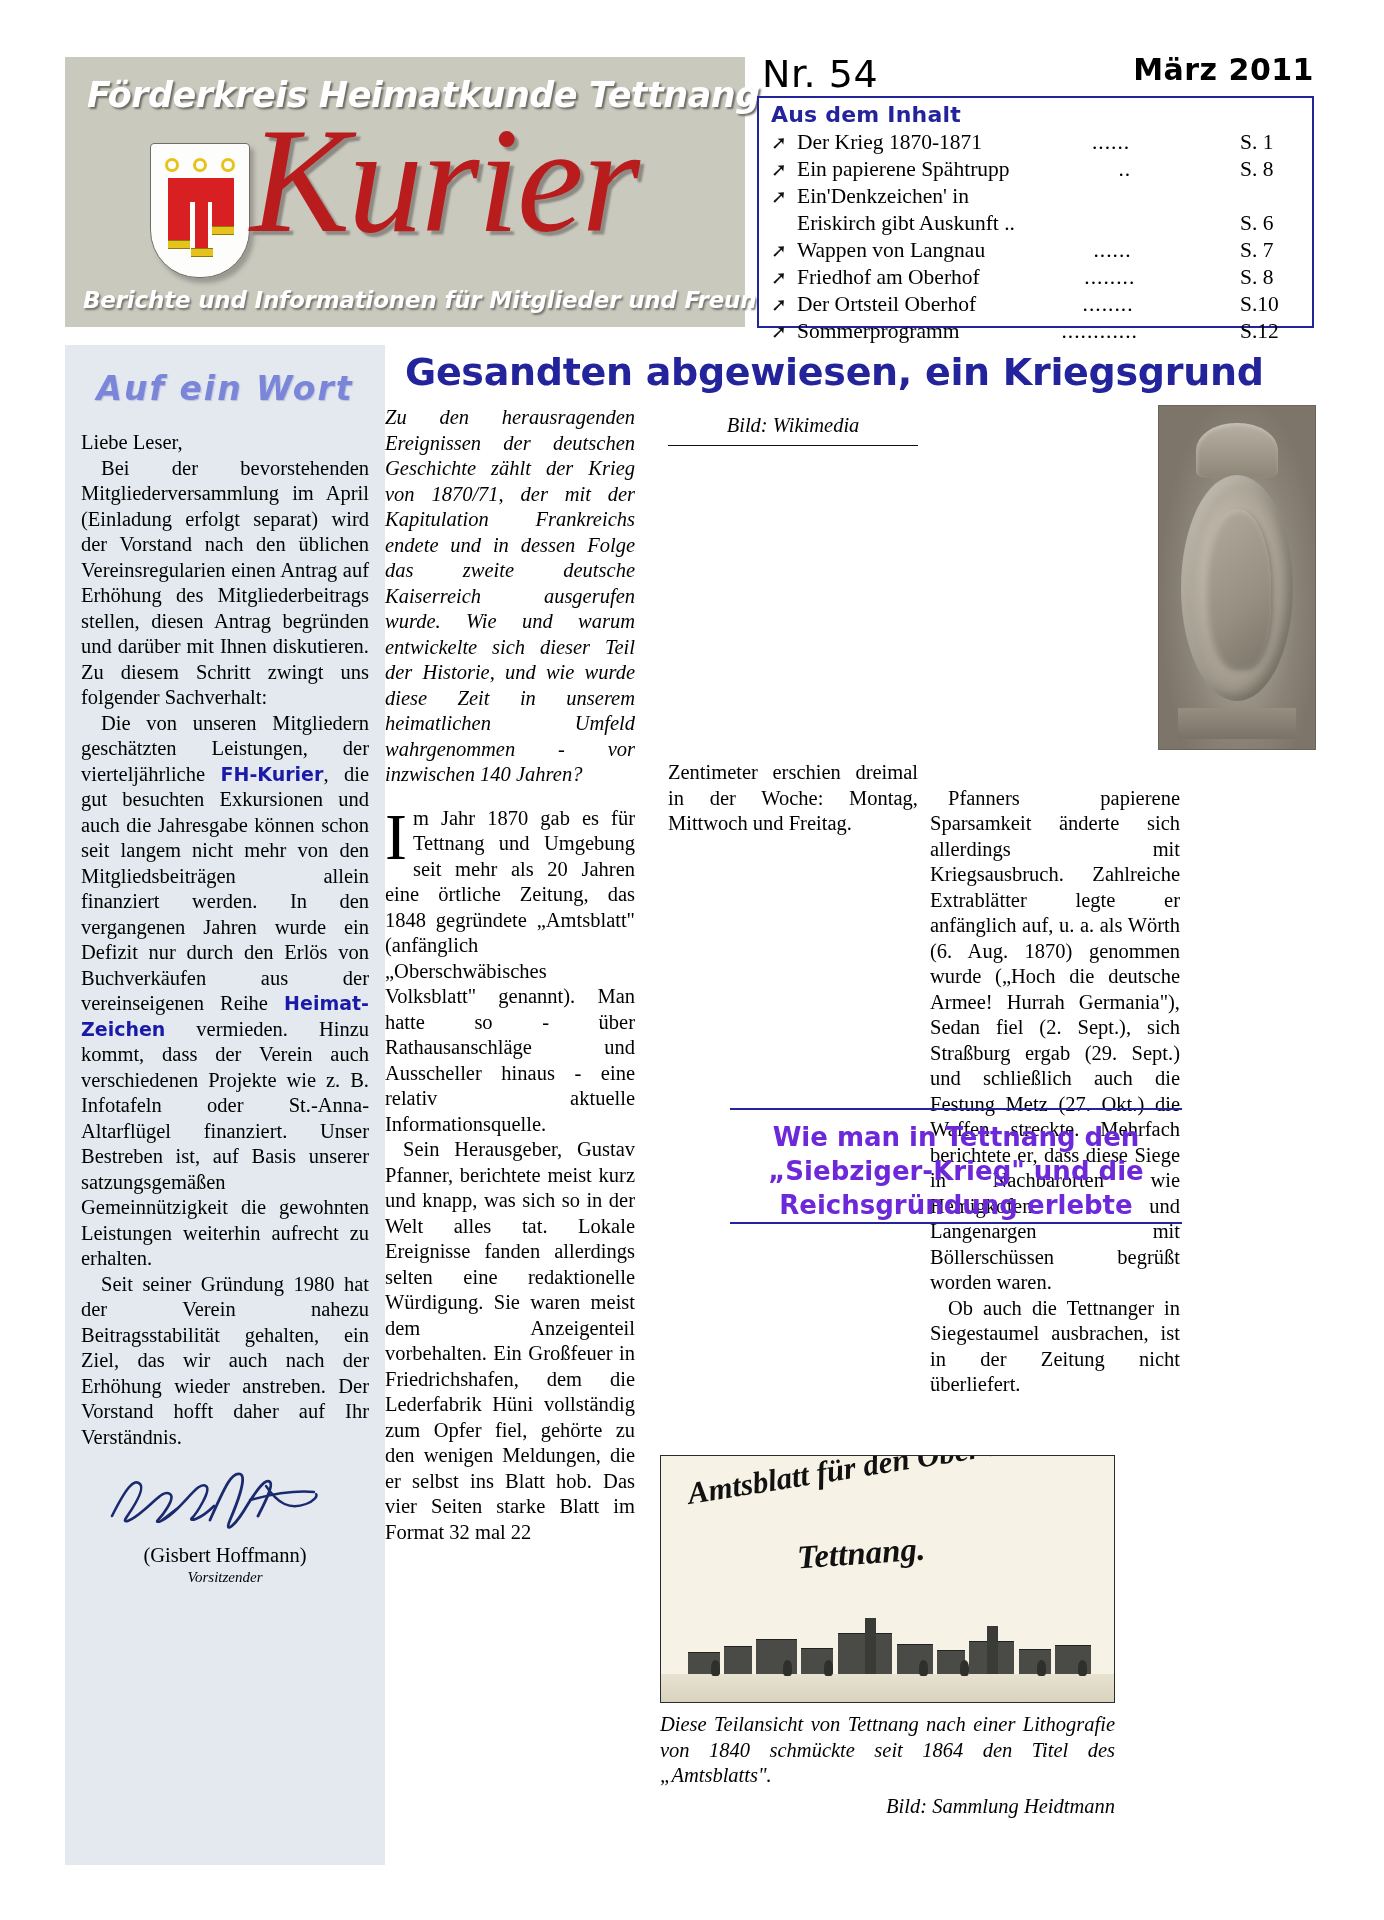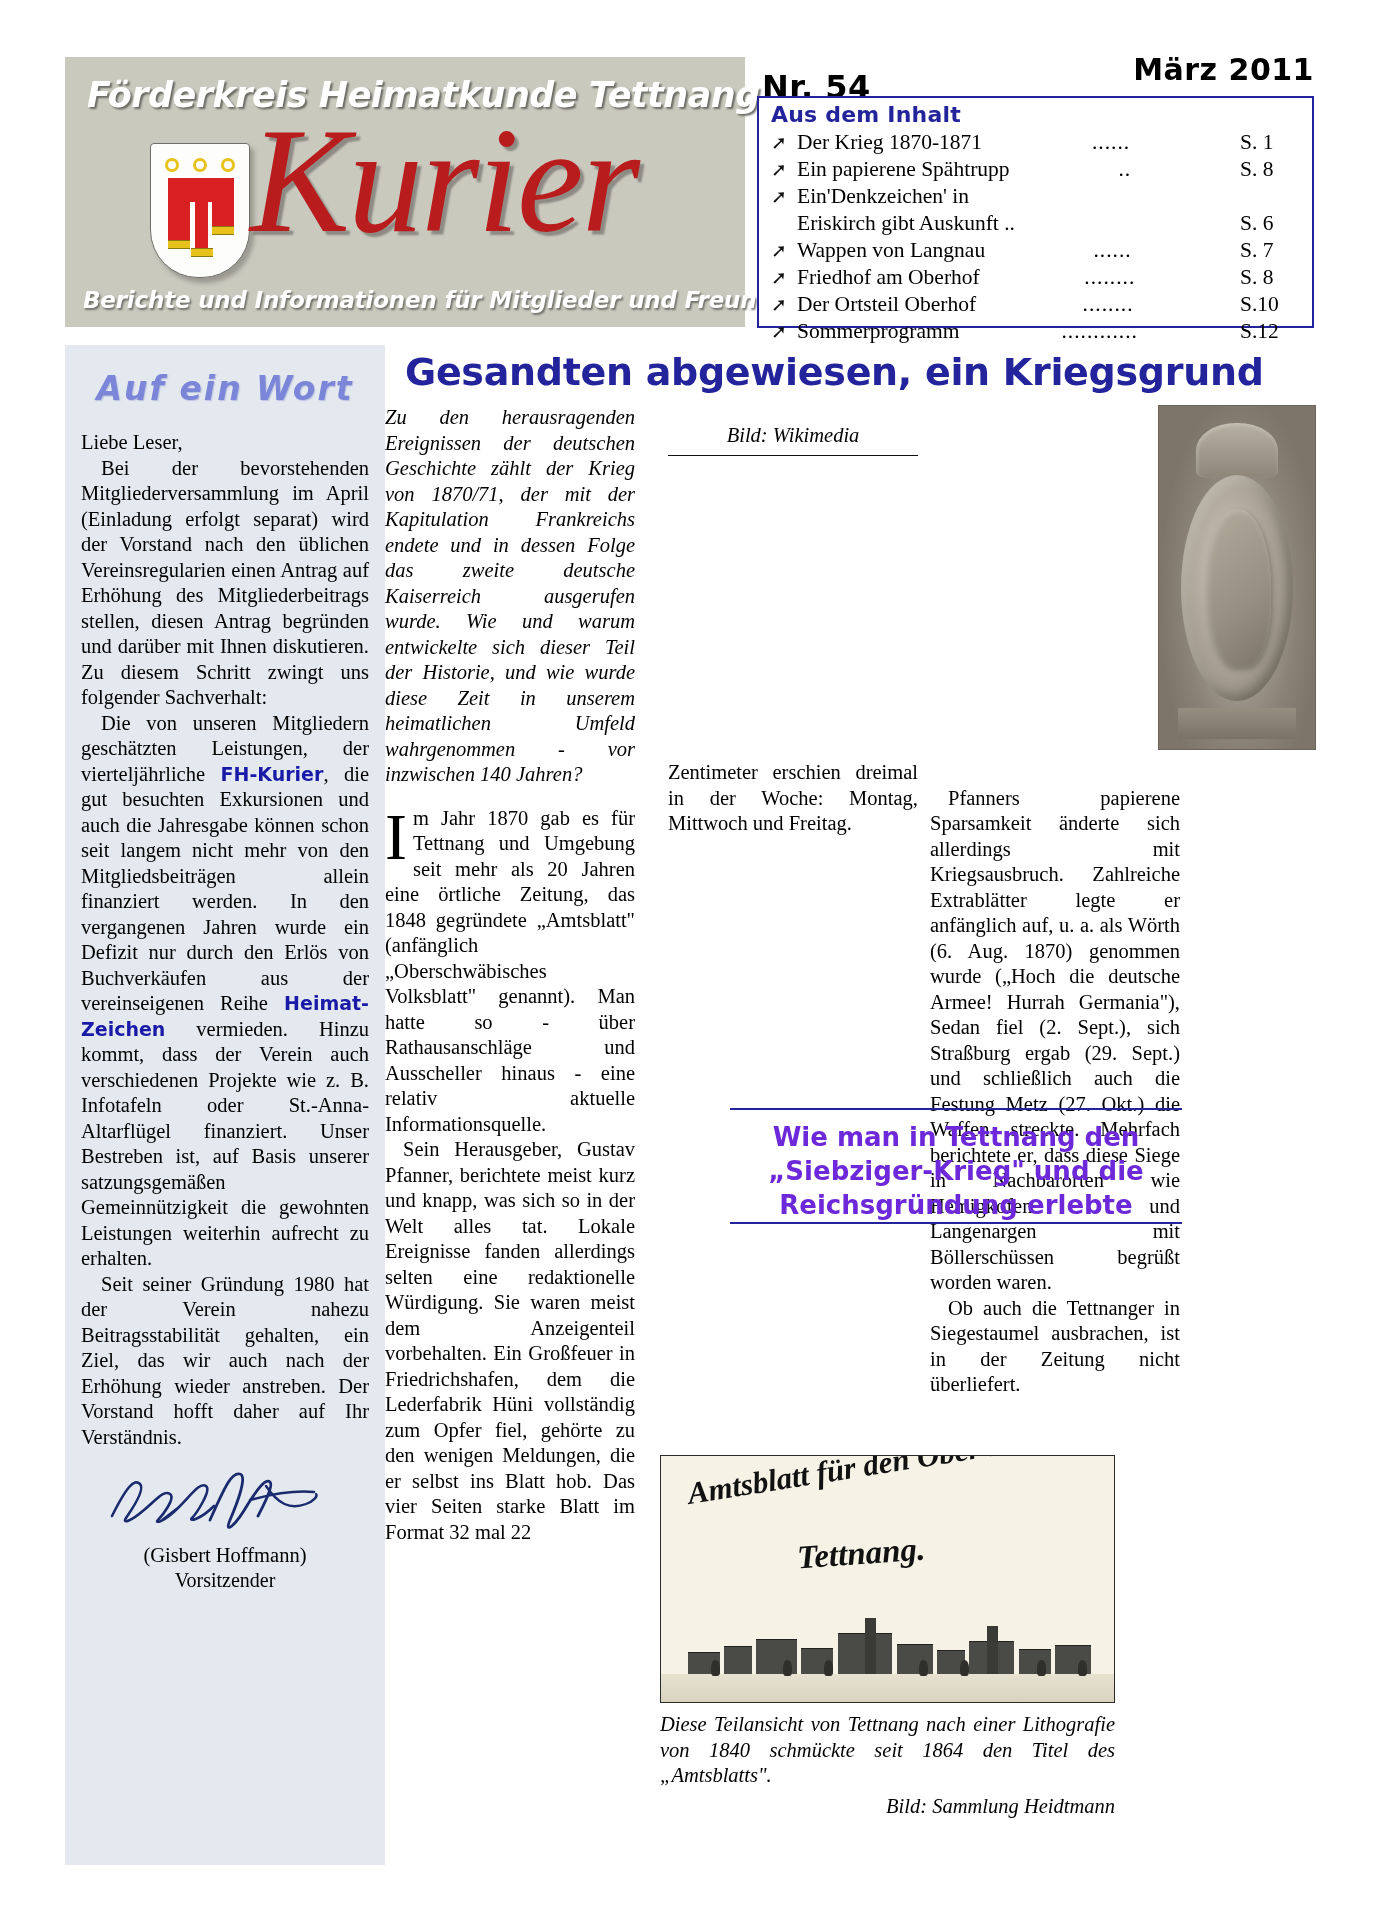--- a/index.html
+++ b/index.html
@@ -69,23 +69,23 @@
   .coa-legL { position:absolute; left:17px; top:34px; width:22px; height:62px; background:#d81f21; }
   .coa-legM { position:absolute; left:44px; top:48px; width:13px; height:56px; background:#d81f21; }
   .coa-legR { position:absolute; left:61px; top:34px; width:22px; height:48px; background:#d81f21; }
   .coa-foot {
     position:absolute; height:9px; background:#e8c21c;
     border-top:1px solid #8a7a10; border-bottom:1px solid #8a7a10;
   }
 
   
   .issue-no {
-    position:absolute; left:762px; top:68px;
-    font-family:"DejaVu Sans", sans-serif;
-    font-weight:bold; font-size:32px; letter-spacing:0.5px;
+    position:absolute; left:762px; top:52px;
+    font-family:"DejaVu Sans", sans-serif;
+    font-weight:normal; font-size:38px; letter-spacing:0.5px;
   }
   .issue-date {
     position:absolute; right:70px; top:52px;
     font-family:"DejaVu Sans", sans-serif;
     font-weight:bold; font-size:30px; letter-spacing:0.5px;
   }
 
   
   .toc {
     position:absolute; left:757px; top:96px;
@@ -127,21 +127,21 @@
   }
   .sidebar p {
     margin:0; font-size:20.5px; line-height:25.5px;
     text-align:justify; text-justify:inter-word;
     hyphens:auto;
   }
   .sidebar p.ind { text-indent:20px; }
   .hl { color:#1a1aa8; font-weight:bold; font-family:"DejaVu Sans", sans-serif; font-size:19px; }
   .sig-wrap { text-align:center; margin-top:14px; }
   .sig-name { font-size:20.5px; margin-top:4px; }
-  .sig-role { font-size:20px; margin-top:2px; }
+  .sig-role { font-size:15px; margin-top:2px;font-style:italic; }
 
   
   .headline {
     position:absolute; left:405px; top:350px; width:915px;
     font-family:"DejaVu Sans", sans-serif;
     font-weight:bold; font-size:38px;
     color:#23239c; letter-spacing:-0.3px;
     white-space:nowrap;
   }
 
@@ -372,21 +372,21 @@
 <div class="headline">Gesandten abgewiesen, ein Kriegsgrund</div>
 
 <div class="art colA">
   <p class="ital">Zu den herausragenden Ereignissen der deutschen Geschichte zählt der Krieg von 1870/71, der mit der Kapitulation Frankreichs endete und in dessen Folge das zweite deutsche Kaiserreich ausgerufen wurde. Wie und warum entwickelte sich dieser Teil der Historie, und wie wurde diese Zeit in unserem heimatlichen Umfeld wahrgenommen - vor inzwischen 140 Jahren?</p>
   <p style="height:18px"></p>
   <p><span class="dropcap">I</span><span>m Jahr 1870 gab es für Tettnang und Umgebung seit mehr als 20 Jahren eine örtliche Zeitung, das 1848 gegründete „Amtsblatt" (anfänglich „Oberschwäbisches Volksblatt" genannt). Man hatte so - über Rathausanschläge und Ausscheller hinaus - eine relativ aktuelle Informationsquelle.</span></p>
   <p class="ind">Sein Herausgeber, Gustav Pfanner, berichtete meist kurz und knapp, was sich so in der Welt alles tat. Lokale Ereignisse fanden allerdings selten eine redaktionelle Würdigung. Sie waren meist dem Anzeigenteil vorbehalten. Ein Großfeuer in Friedrichshafen, dem die Lederfabrik Hüni vollständig zum Opfer fiel, gehörte zu den wenigen Meldungen, die er selbst ins Blatt hob. Das vier Seiten starke Blatt im Format 32 mal 22</p>
 </div>
 
 <div class="art colB">
-  <p class="ital" style="text-align:center; margin-top:18px;">Bild: Wikimedia</p>
+  <p class="ital" style="text-align:center; margin-top:8px;">Bild: Wikimedia</p>
   <hr class="hrule">
 </div>
 
 <div class="bismarck">
   <div class="bis-crest"></div>
   <div class="bis-oval"></div>
   <div class="bis-head"></div>
   <div class="bis-base"></div>
 </div>
 

